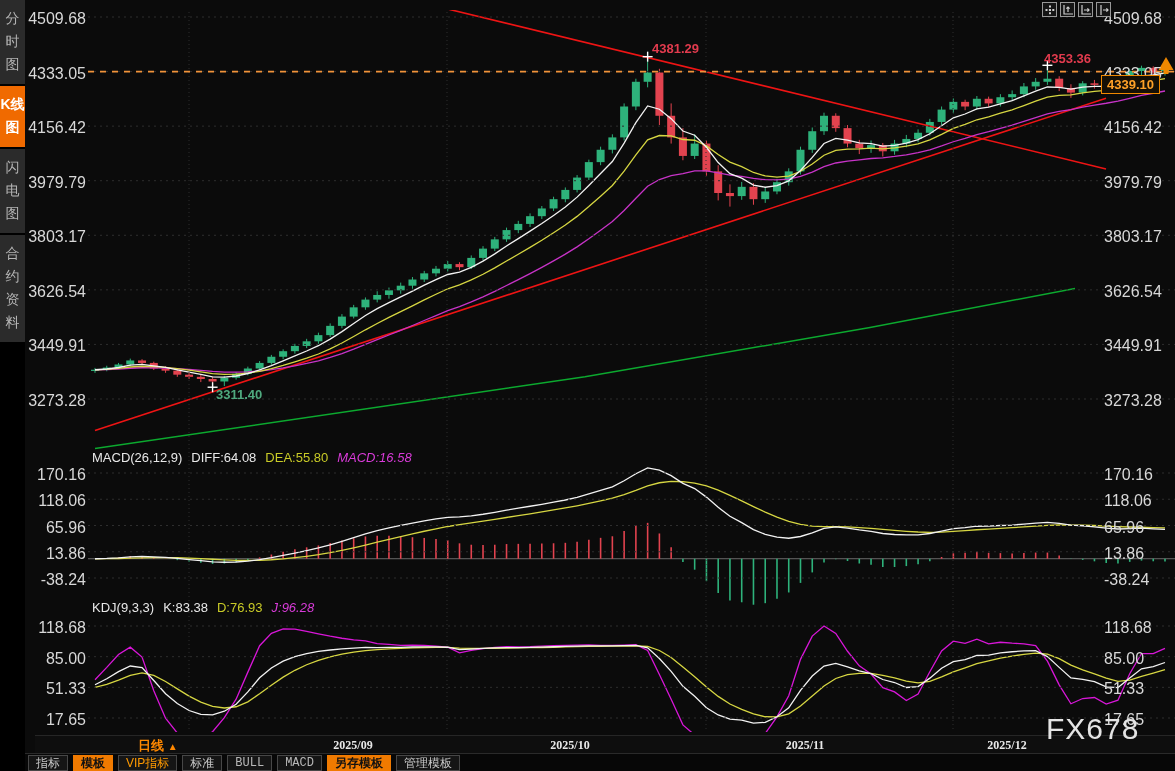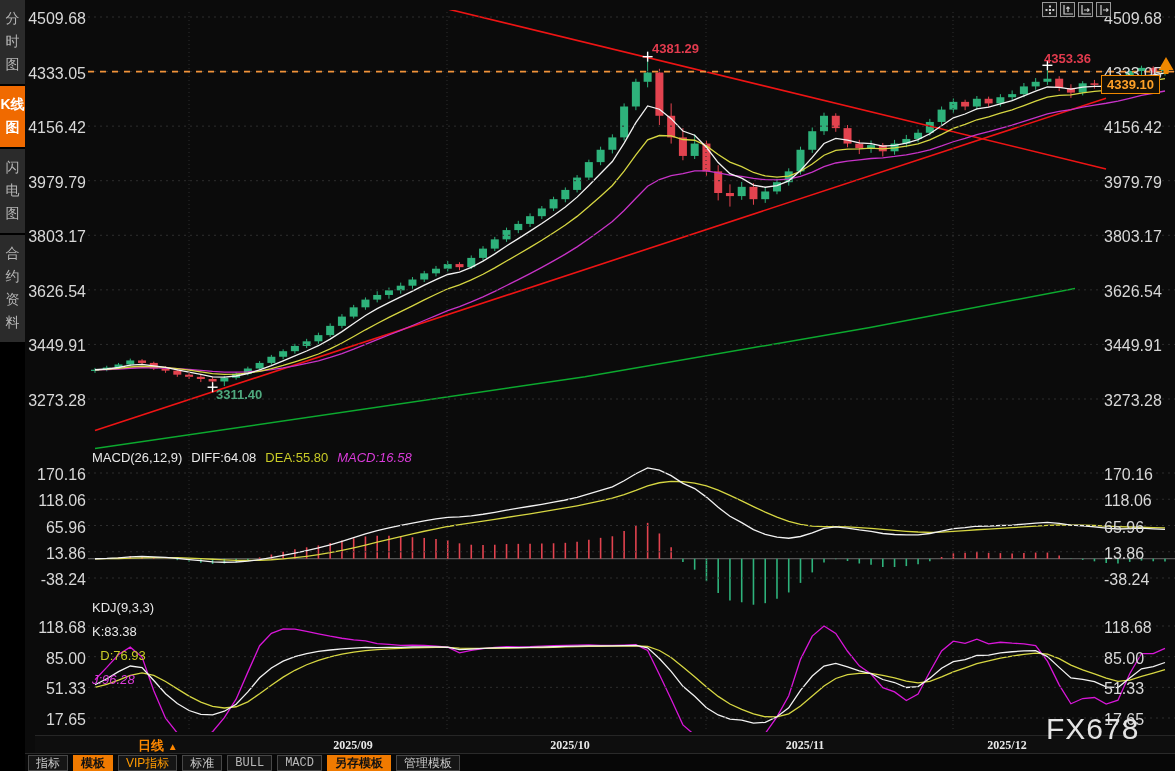--- a/index.html
+++ b/index.html
@@ -425,21 +425,21 @@
         </svg>
     </div>
   </div>
 
   <div class="panel-title" style="top:450px;">
     <span class="pt-white">MACD(26,12,9)</span>
     <span class="pt-white">DIFF:64.08</span>
     <span class="pt-yellow">DEA:55.80</span>
     <span class="pt-magenta">MACD:16.58</span>
   </div>
-  <div class="panel-title" style="top:600px;flex-direction:column;">
+  <div class="panel-title" style="top:600px;">
     <span class="pt-white">KDJ(9,3,3)</span>
     <span class="pt-white">K:83.38</span>
     <span class="pt-yellow">D:76.93</span>
     <span class="pt-magenta">J:96.28</span>
   </div>
 
   <div class="ann ann-red" style="left:652px;top:41px;">4381.29</div>
   <div class="ann ann-green" style="left:216px;top:387px;">3311.40</div>
   <div class="ann ann-red" style="left:1044px;top:51px;">4353.36</div>
   <div class="price-badge">4339.10</div>

